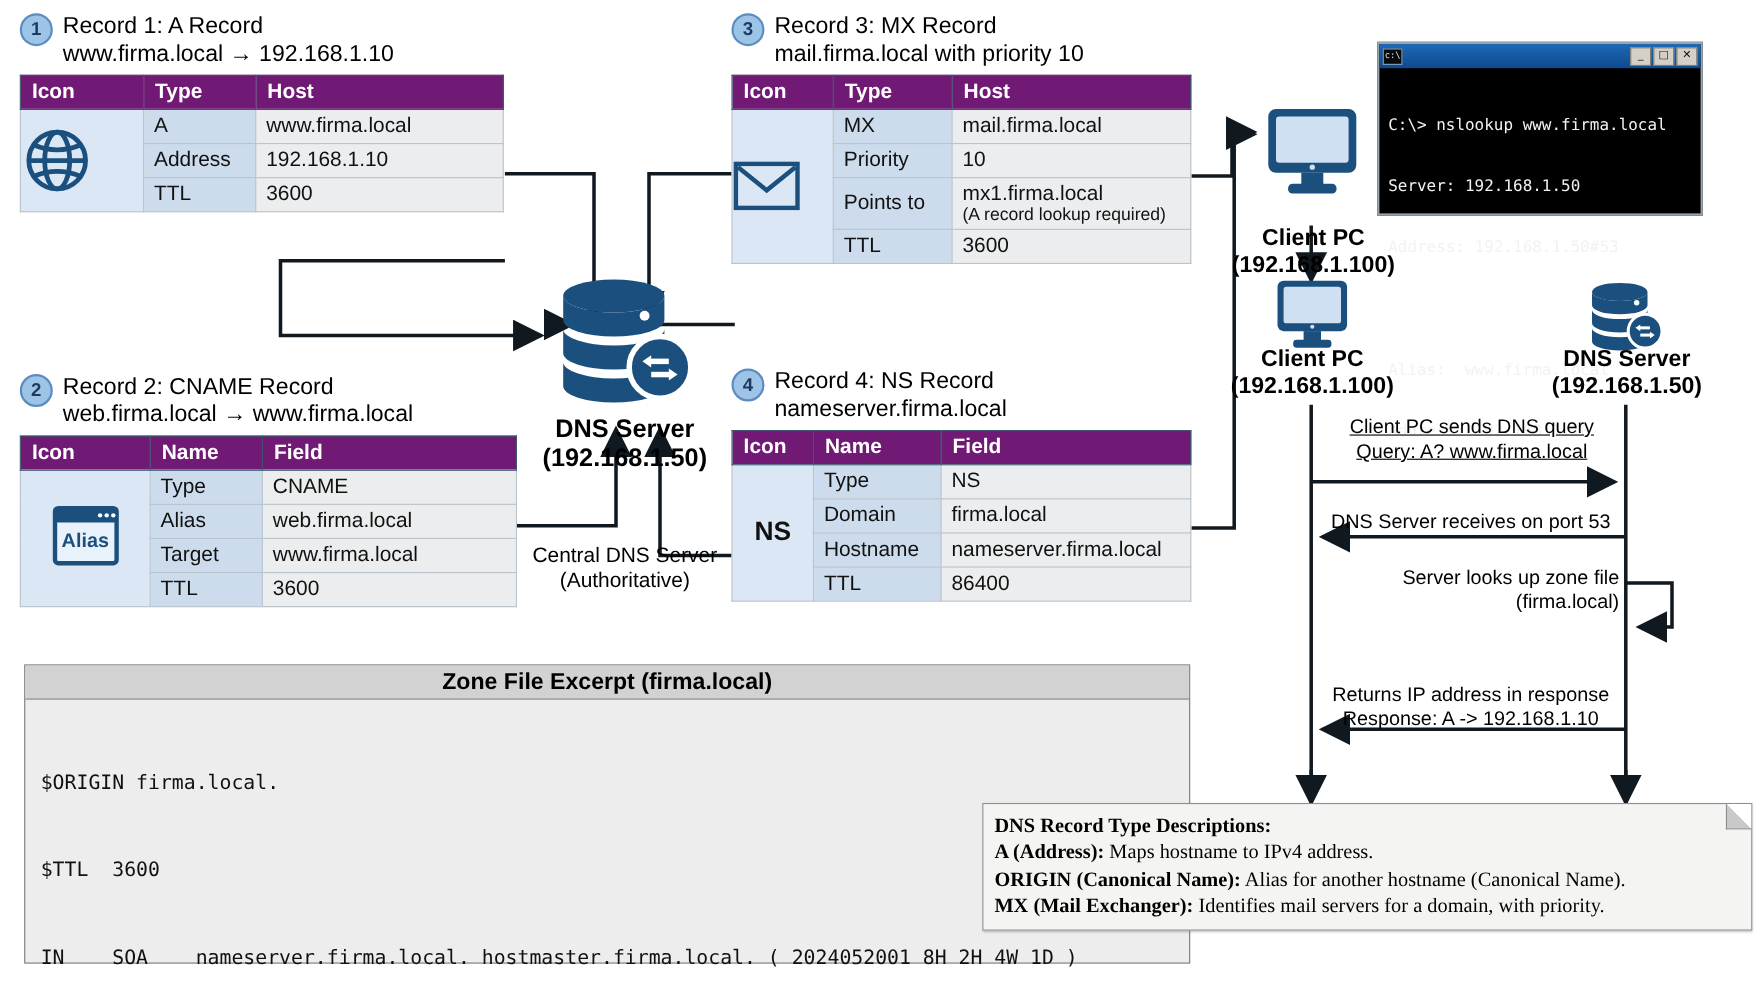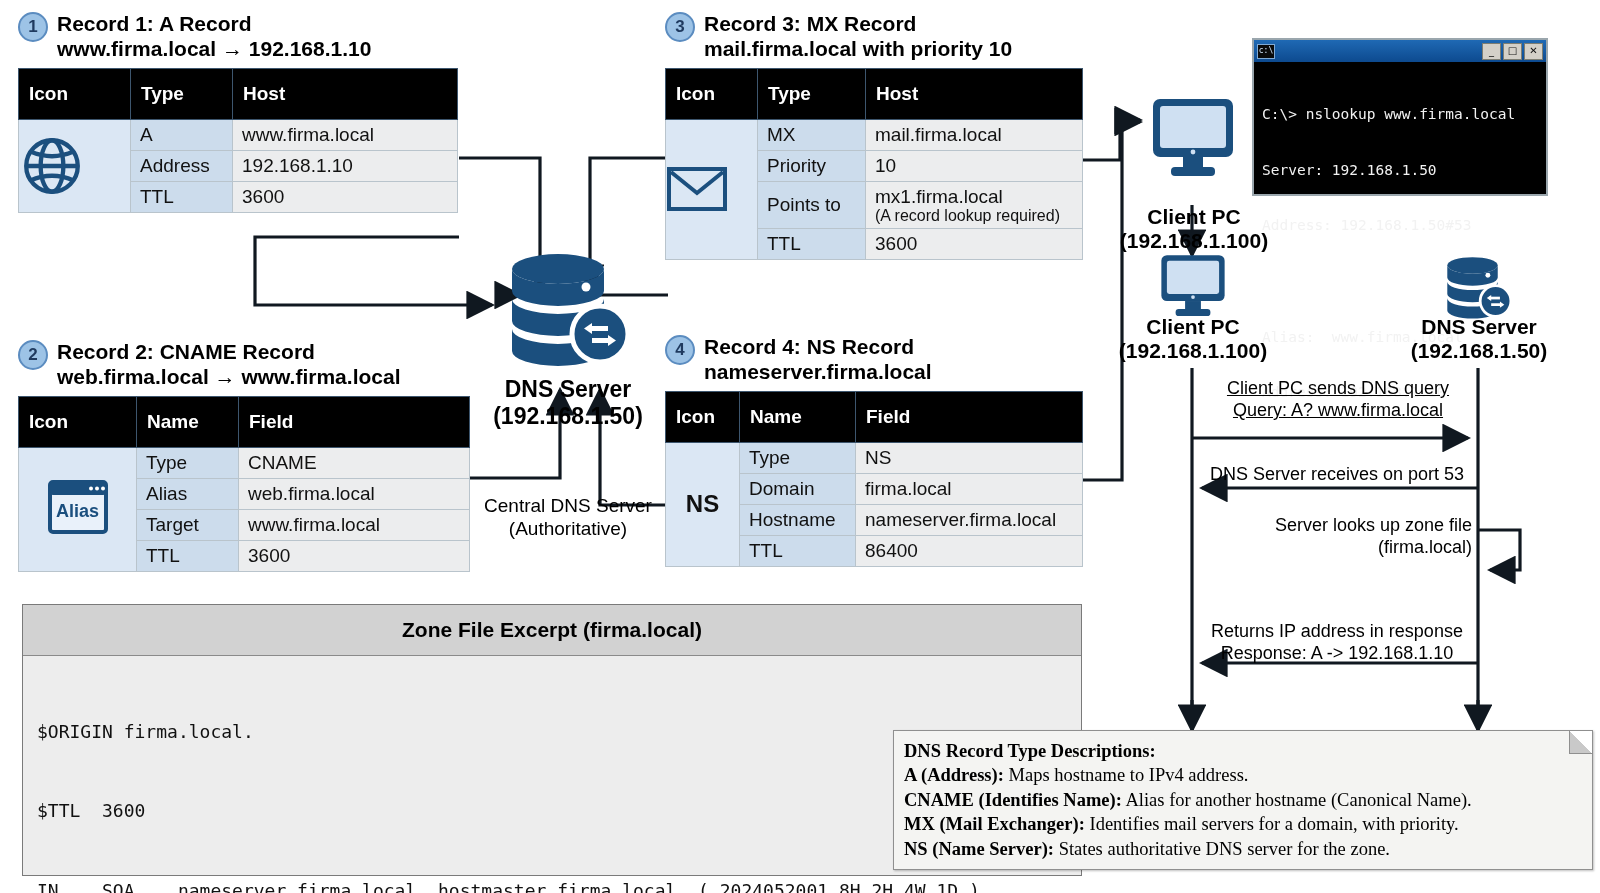--- a/index.html
+++ b/index.html
@@ -4,35 +4,35 @@
 <style>
   html,body{margin:0;padding:0;background:#ffffff;}
   body{
     width:1600px;height:893px;position:relative;overflow:hidden;
     font-family:"Liberation Sans",sans-serif;
     color:#000;
   }
   .abs{position:absolute;}
 
   
-  .rec-title{font-size:21px;font-weight:bold;line-height:1.18;white-space:nowrap;}
+  .rec-title{font-size:21px;font-weight:normal;line-height:1.18;white-space:nowrap;}
   .badge{
     width:30px;height:30px;border-radius:50%;
     background:#9dc3e6;border:2px solid #5b8cc0;color:#1f3a5f;
     font-size:17px;font-weight:bold;
     display:flex;align-items:center;justify-content:center;
     box-sizing:border-box;
   }
 
   
   .rtable{border:1px solid #3d566e;border-collapse:collapse;background:#eceded;}
   .rtable td,.rtable th{border:1px solid #b9c4cc;padding:0;}
   .rtable .hdr{
-    background:#000000;color:#ffffff;font-size:19px;font-weight:bold;
-    text-align:left;padding:14px 10px;border:1px solid #3d566e;
+    background:#701a75;color:#ffffff;font-size:19px;font-weight:bold;
+    text-align:left;padding:4px 10px;border:1px solid #3d566e;
     height:30px;box-sizing:border-box;
   }
   .rtable .iconcell{
     background:#dbe7f4;text-align:center;vertical-align:middle;
     border:1px solid #b9c4cc;
   }
   .rtable .k{
     background:#ccdcec;font-size:19px;padding:4px 9px;color:#111;white-space:nowrap;
   }
   .rtable .v{
@@ -74,21 +74,21 @@
   .node-label{font-size:21px;font-weight:bold;text-align:center;line-height:1.16;white-space:nowrap;}
 
   
   .seq-msg{font-size:18px;text-align:center;line-height:1.22;white-space:nowrap;}
   .seq-msg.right{text-align:right;}
 
   
   .zone-panel{border:1px solid #7a7a7a;background:#ededed;box-sizing:border-box;}
   .zone-hdr{
     background:#d2d2d2;border-bottom:1px solid #8a8a8a;
-    font-size:21px;font-weight:bold;text-align:center;padding:13px 0;
+    font-size:21px;font-weight:bold;text-align:center;padding:3px 0;
   }
   .zone-body{
     font-family:"DejaVu Sans Mono",monospace;font-size:18px;line-height:1.47;
     padding:10px 14px;white-space:pre;color:#111;
   }
 
   
   .note{
     background:#f4f4f2;border:1px solid #8f8f8f;box-sizing:border-box;
     padding:8px 10px;font-size:18.5px;line-height:1.32;
@@ -477,21 +477,18 @@
   </div>
 </div>
 
 <div class="abs note" style="left:893px;top:730px;width:700px;">
   <span class="note-fold"></span>
   <div class="hd">DNS Record Type Descriptions:</div>
   <div>
     <b>A (Address):</b><span> Maps hostname to IPv4 address.</span>
   </div>
   <div>
-    <b>CNAME (Identifies Name):</b><span> Alias for another hostname (Canonical Name).</span>
+    <b>ORIGIN (Canonical Name):</b><span> Alias for another hostname (Canonical Name).</span>
   </div>
   <div>
     <b>MX (Mail Exchanger):</b><span> Identifies mail servers for a domain, with priority.</span>
   </div>
-  <div>
-    <b>NS (Name Server):</b><span> States authoritative DNS server for the zone.</span>
-  </div>
 </div>
 
 </body></html>

